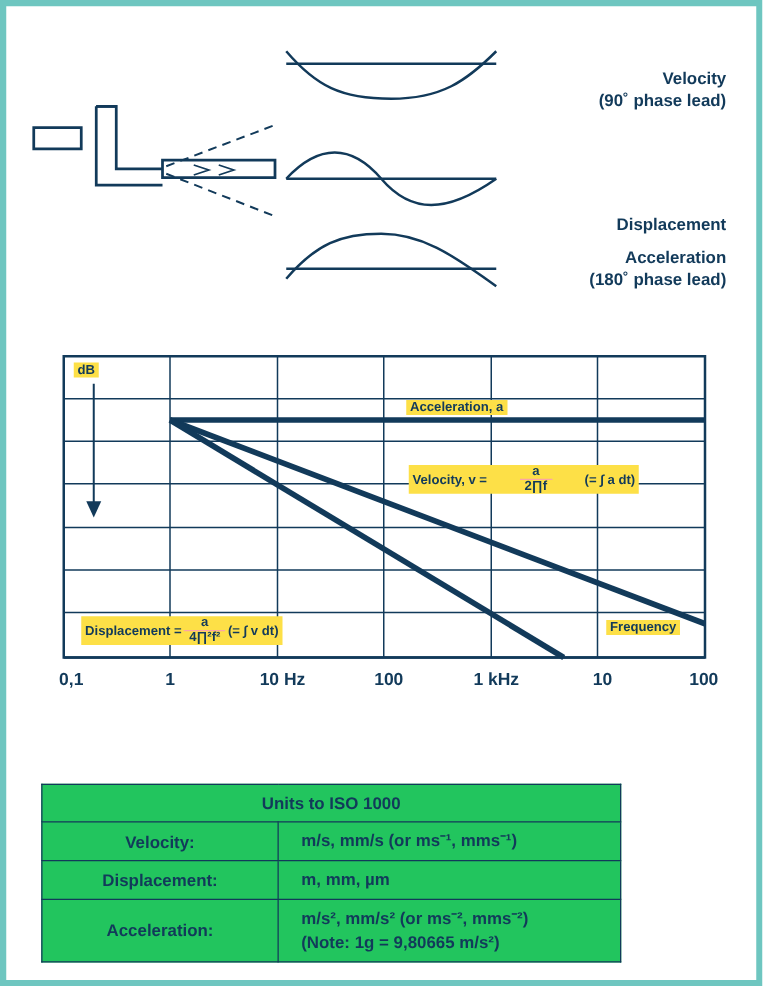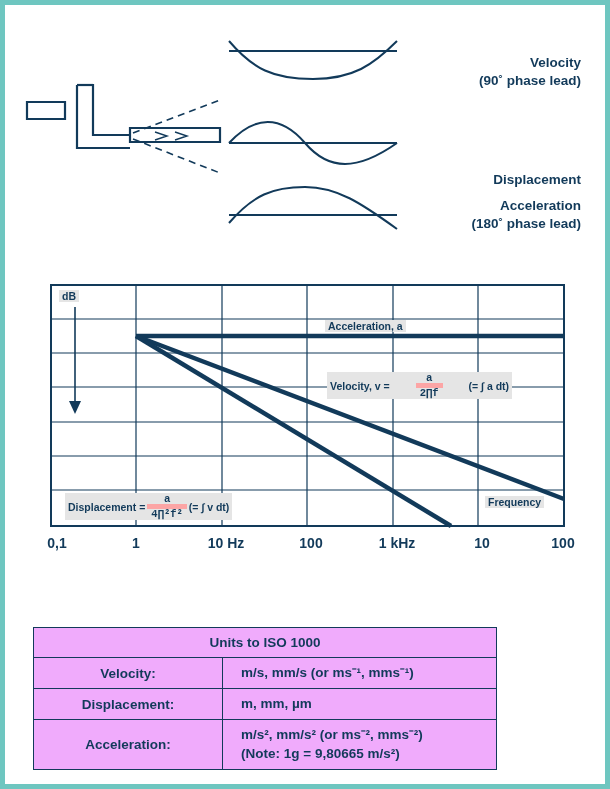--- a/index.html
+++ b/index.html
@@ -43,49 +43,49 @@
   .chart-wrap {
     position: absolute;
     left: 30px; top: 272px;
     width: 545px; height: 290px;
   }
   .chart-label {
     position: absolute;
     font-size: 10.5px;
     font-weight: bold;
     color: #123a5a;
-    background: #e5e5e5;
+    background: #fde047;
     padding: 0 3px;
     white-space: nowrap;
   }
   .axis-tick {
     position: absolute;
     font-size: 14px;
     font-weight: bold;
     color: #123a5a;
     text-align: center;
     transform: translateX(-50%);
   }
   .frac {
     display: inline-block;
     vertical-align: middle;
     text-align: center;
     line-height: 1.05;
     margin: 0 2px;
   }
   .frac .num { display: block; padding: 0 4px; }
-  .frac .den { display: block; border-top: 5px solid #fca5a5; padding: 0 4px; font-family: Liberation Mono, monospace; }
+  .frac .den { display: block; border-top: 1px solid #fca5a5; padding: 0 4px; }
 
   
   .units-table {
     position: absolute;
     left: 28px; top: 622px;
     width: 464px;
     border-collapse: collapse;
-    background: #f0abfc;
+    background: #22c55e;
   }
   .units-table td {
     border: 1px solid #123a5a;
     color: #123a5a;
     font-size: 13.5px;
     font-weight: bold;
     padding: 6px 8px;
     vertical-align: middle;
   }
   .units-table td.head {

